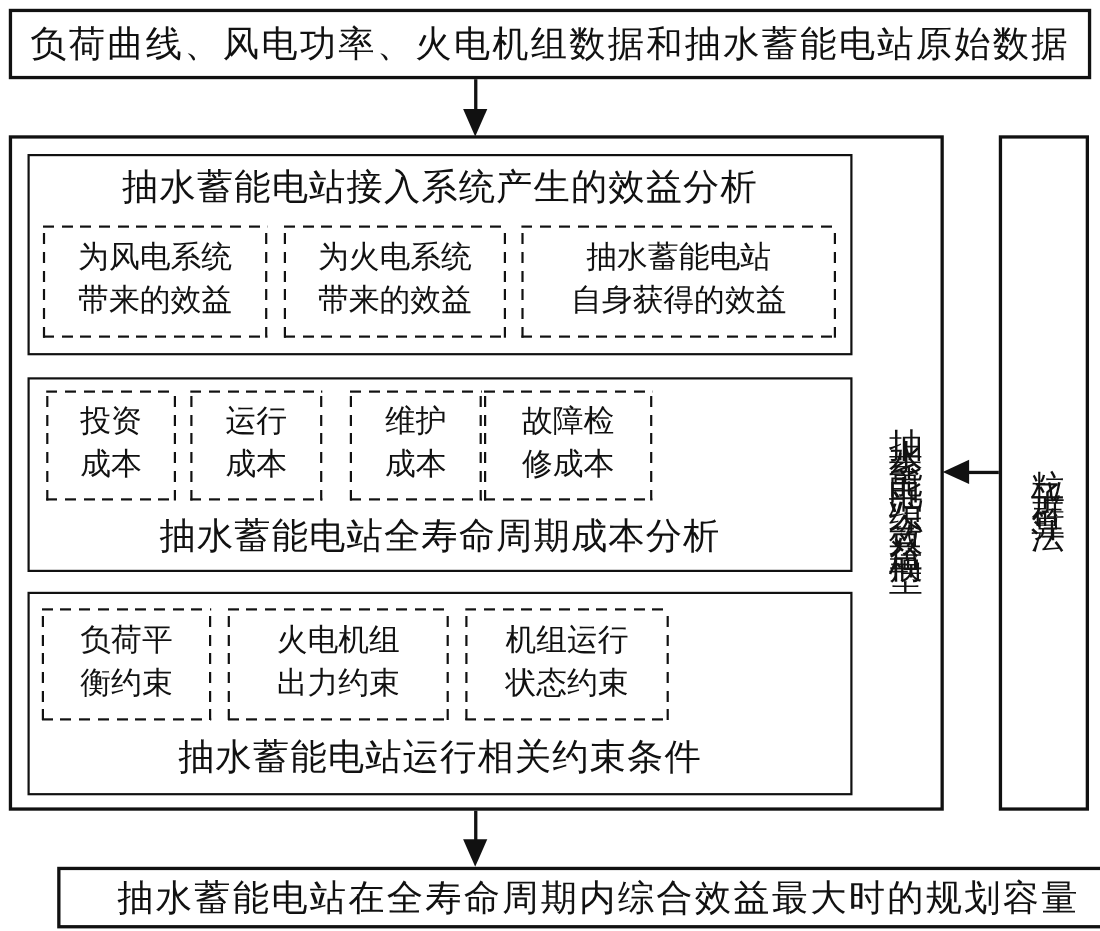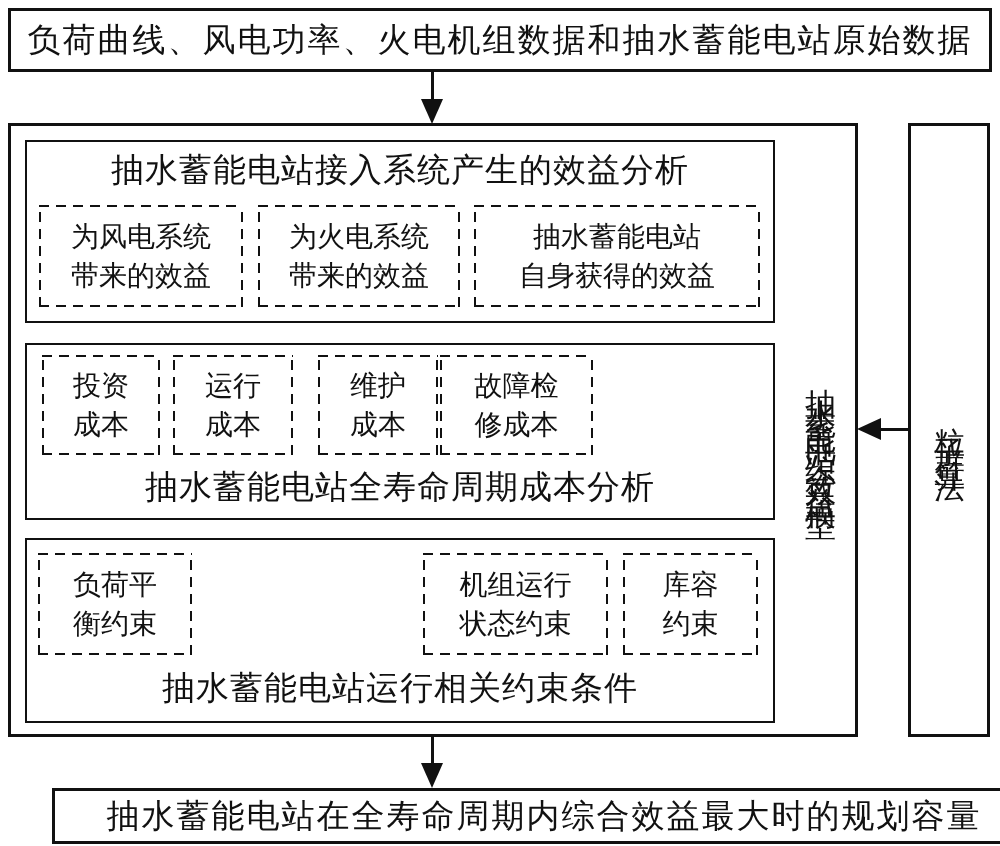--- a/index.html
+++ b/index.html
@@ -1,18 +1,18 @@
 <!DOCTYPE html>
 <html><head>
 <meta charset="utf-8">
 <style>
   html,body{margin:0;padding:0;background:#ffffff;}
   .canvas{
     position:relative;width:1000px;height:846px;background:#ffffff;overflow:hidden;
-    font-family:Liberation Sans, sans-serif;color:#111111;
+    font-family:Liberation Mono, monospace;color:#111111;
   }
   .abs{position:absolute;box-sizing:border-box;}
   .solid3{border:3px solid #111111;}
   .solid2{border:2px solid #111111;}
   .cbox{display:flex;align-items:center;justify-content:center;text-align:center;}
   .bigtext{font-size:33px;letter-spacing:2px;white-space:nowrap;}
   .title-text{font-size:33px;letter-spacing:1px;white-space:nowrap;}
   .caption{position:absolute;left:0;right:0;text-align:center;font-size:33px;letter-spacing:1px;}
   
   .ditem{
@@ -73,24 +73,24 @@
   <div class="ditem" style="left:318px;top:355px;width:120px;height:100px;">维护
 成本</div>
   <div class="ditem" style="left:440px;top:355px;width:153px;height:100px;">故障检
 修成本</div>
 
   <div class="abs solid2" style="left:25px;top:538px;width:750px;height:185px;">
     <div class="caption" style="bottom:10px;">抽水蓄能电站运行相关约束条件</div>
   </div>
   <div class="ditem" style="left:38px;top:553px;width:154px;height:102px;">负荷平
 衡约束</div>
+  <div class="ditem" style="left:207px;top:553px;width:201px;height:102px;">火电机组
+出力约束</div>
   <div class="ditem" style="left:423px;top:553px;width:185px;height:102px;">机组运行
 状态约束</div>
-  <div class="ditem" style="left:623px;top:553px;width:135px;height:102px;">库容
-约束</div>
 
   <div class="abs vwrap" style="left:792px;top:123px;width:56px;height:614px;">
     <span class="vtext">抽水蓄能电站综合效益模型</span>
   </div>
 
   <div class="abs solid3 vwrap" style="left:908px;top:123px;width:82px;height:614px;">
     <span class="vtext">粒子群算法</span>
   </div>
 
   <div>

